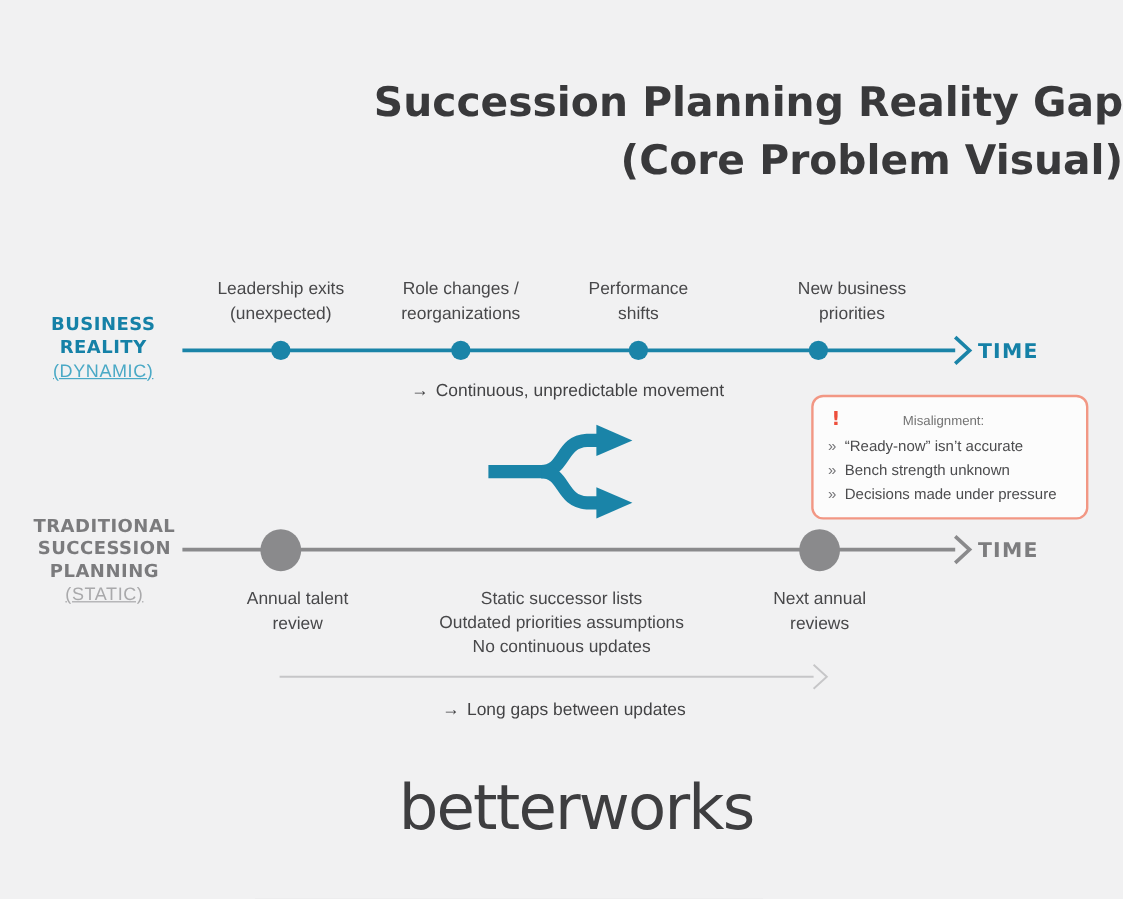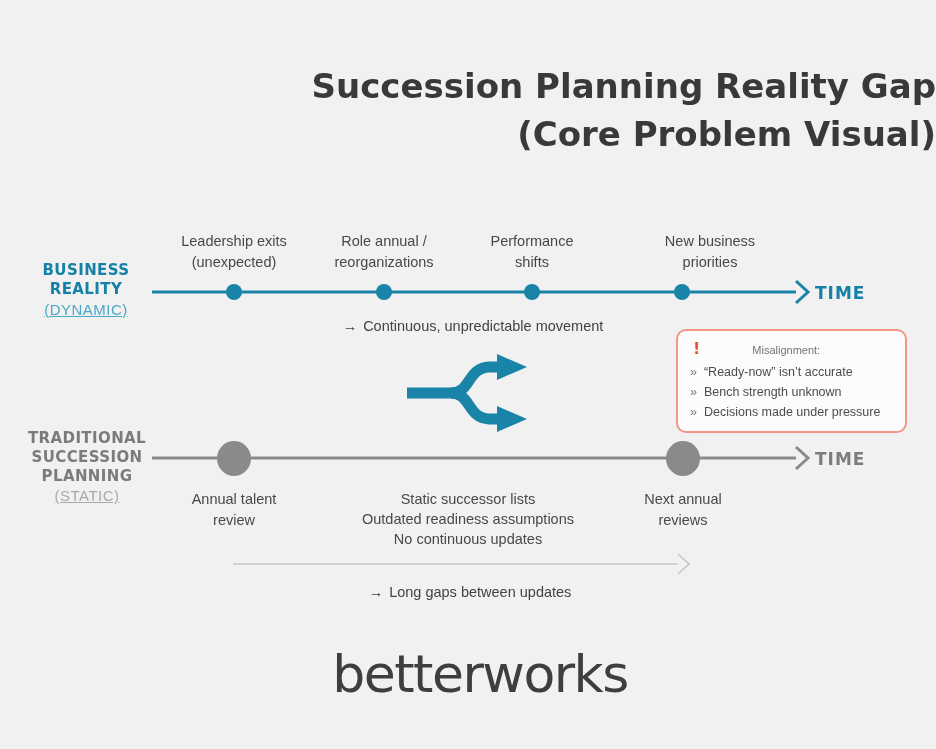--- a/index.html
+++ b/index.html
@@ -122,21 +122,21 @@
 (Core Problem Visual)</div>
 
   <div class="side-label biz-label">
     <div class="pre">BUSINESS
 REALITY</div>
     <div class="side-sub">(DYNAMIC)</div>
   </div>
 
   <div class="event-label pre" style="left:159px;">Leadership exits
 (unexpected)</div>
-  <div class="event-label pre" style="left:309px;">Role annual /
+  <div class="event-label pre" style="left:309px;">Role changes /
 reorganizations</div>
   <div class="event-label pre" style="left:457px;">Performance
 shifts</div>
   <div class="event-label pre" style="left:635px;">New business
 priorities</div>
 
   <svg class="timeline-svg biz-line" width="662" height="36" viewBox="0 0 662 36">
     <line x1="2" y1="17" x2="646" y2="17" stroke="#1a84a8" stroke-width="3"></line>
     <polyline points="646,6 658,17 646,28" fill="none" stroke="#1a84a8" stroke-width="3"></polyline>
     <g>
@@ -187,27 +187,27 @@
   </div>
 
   <svg class="timeline-svg trad-line" width="662" height="36" viewBox="0 0 662 36">
     <line x1="2" y1="17" x2="646" y2="17" stroke="#8a8a8c" stroke-width="3"></line>
     <polyline points="646,6 658,17 646,28" fill="none" stroke="#8a8a8c" stroke-width="3"></polyline>
   </svg>
   <div class="big-dot" style="left:217px;"></div>
   <div class="big-dot" style="left:666px;"></div>
   <div class="time-label time-trad">TIME</div>
 
-  <div class="milestone-label pre" style="left:159px;">Annual talent
+  <div class="milestone-label pre" style="left:173px;">Annual talent
 review</div>
   <div class="milestone-label pre" style="left:608px;">Next annual
 reviews</div>
 
   <div class="middle-note pre">Static successor lists
-Outdated readiness assumptions
+Outdated priorities assumptions
 No continuous updates</div>
 
   <svg class="long-arrow" width="466" height="26" viewBox="0 0 466 26">
     <line x1="3" y1="13" x2="448" y2="13" stroke="#c6c6c8" stroke-width="1.6"></line>
     <polyline points="448,3 459,13 448,23" fill="none" stroke="#c6c6c8" stroke-width="1.6"></polyline>
   </svg>
 
   <div class="note note-gaps">
     <span class="arrow-glyph">→</span><span>Long gaps between updates</span>
   </div>

